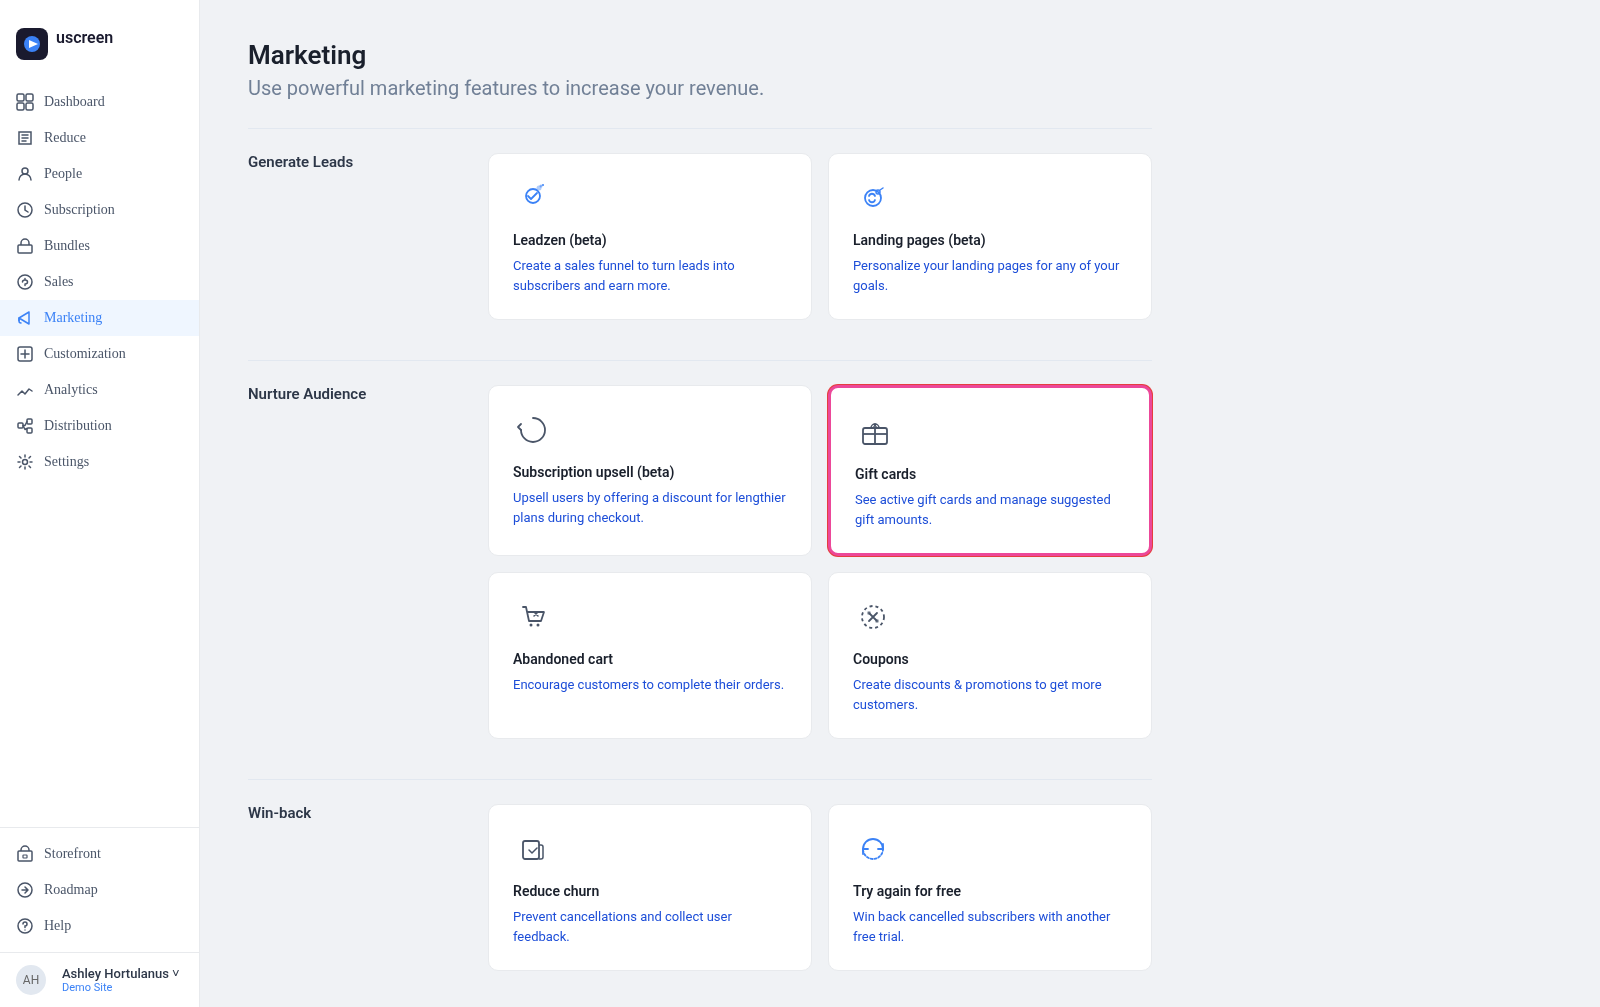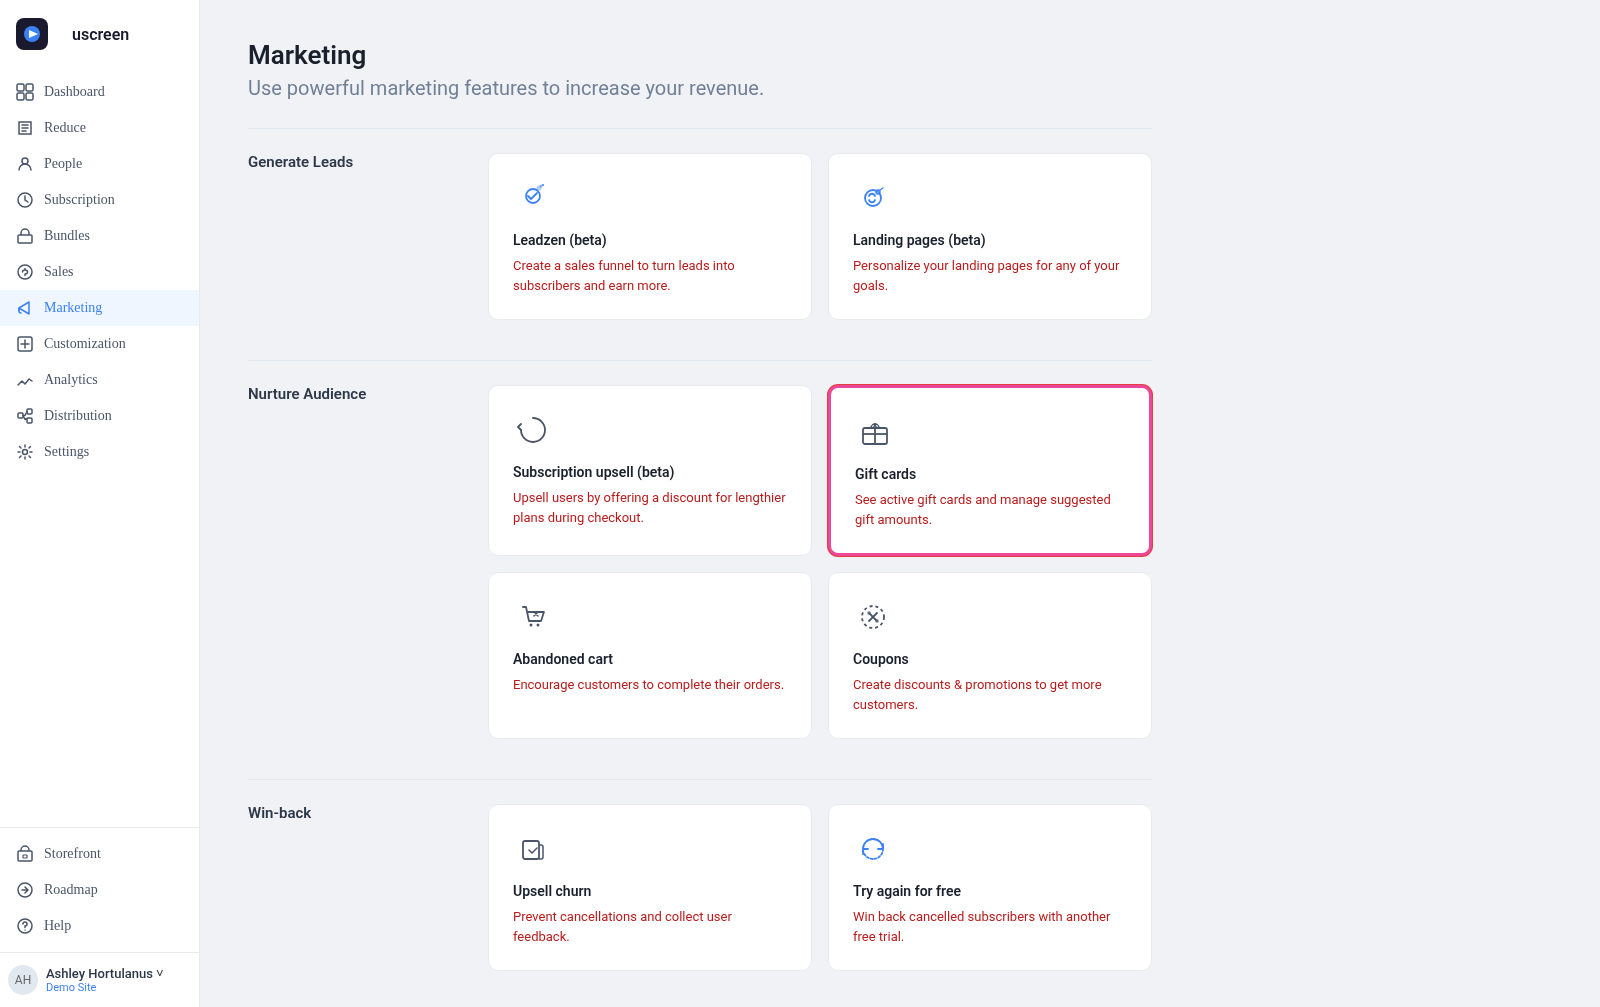--- a/index.html
+++ b/index.html
@@ -17,24 +17,23 @@
       min-width: 200px;
       background: #fff;
       border-right: 1px solid #e8eaed;
       display: flex;
       flex-direction: column;
       height: 100vh;
       overflow-y: auto;
     }
 
     .logo-area {
-      padding: 18px 16px 16px;
-      display: flex;
-      align-items: center;
-      gap: 24px;
+      padding: 28px 16px 16px;
+      display: flex;
+      gap: 8px;
     }
 
     .logo-icon {
       width: 32px;
       height: 32px;
     }
 
     .logo-text {
       font-size: 16px;
       font-weight: 600;
@@ -74,24 +73,24 @@
       justify-content: center;
       flex-shrink: 0;
     }
 
     .sidebar-bottom {
       border-top: 1px solid #e8eaed;
       padding: 8px 0;
     }
 
     .user-area {
-      padding: 12px 8px;
+      padding: 12px 16px;
       display: flex;
       align-items: center;
-      gap: 8px;
+      gap: 16px;
       cursor: pointer;
       border-top: 1px solid #e8eaed;
     }
 
     .user-avatar {
       width: 30px;
       height: 30px;
       border-radius: 50%;
       background: #e2e8f0;
       display: flex;
@@ -203,21 +202,21 @@
 
     .card-title {
       font-size: 14px;
       font-weight: 600;
       color: #1a202c;
       margin-bottom: 8px;
     }
 
     .card-desc {
       font-size: 13px;
-      color: #b91c1c;
+      color: #1d4ed8;
       line-height: 1.5;
     }
 
     
     svg {
       display: block;
     }
   </style>
 </head>
 <body>
@@ -506,21 +505,21 @@
         <div class="section-cards">
 
           <div class="card">
             <div class="card-icon">
               <svg width="36" height="36" viewBox="0 0 36 36" fill="none">
                 <rect x="8" y="10" width="16" height="18" rx="2" stroke="#4a5568" stroke-width="1.8"></rect>
                 <path d="M24 14h2a2 2 0 012 2v10a2 2 0 01-2 2h-2" stroke="#4a5568" stroke-width="1.5"></path>
                 <path d="M14 19l3 3 5-5" stroke="#4a5568" stroke-width="1.5" stroke-linecap="round" stroke-linejoin="round"></path>
               </svg>
             </div>
-            <div class="card-title">Upsell churn</div>
+            <div class="card-title">Reduce churn</div>
             <div class="card-desc">Prevent cancellations and collect user feedback.</div>
           </div>
 
           <div class="card">
             <div class="card-icon">
               <svg width="36" height="36" viewBox="0 0 36 36" fill="none">
                 <path d="M8 18A10 10 0 0 1 28 18" stroke="#3b82f6" stroke-width="1.8" stroke-linecap="round" fill="none"></path>
                 <path d="M28 18A10 10 0 0 1 8 18" stroke="#3b82f6" stroke-width="1.8" stroke-linecap="round" fill="none" stroke-dasharray="2 2"></path>
                 <path d="M28 13v5h-5" stroke="#3b82f6" stroke-width="1.8" stroke-linecap="round" stroke-linejoin="round"></path>
                 <path d="M8 23v-5h5" stroke="#3b82f6" stroke-width="1.8" stroke-linecap="round" stroke-linejoin="round"></path>

